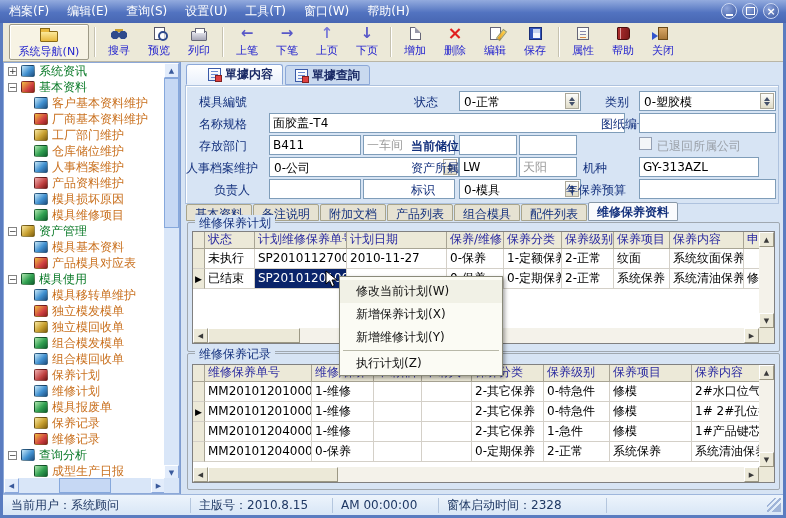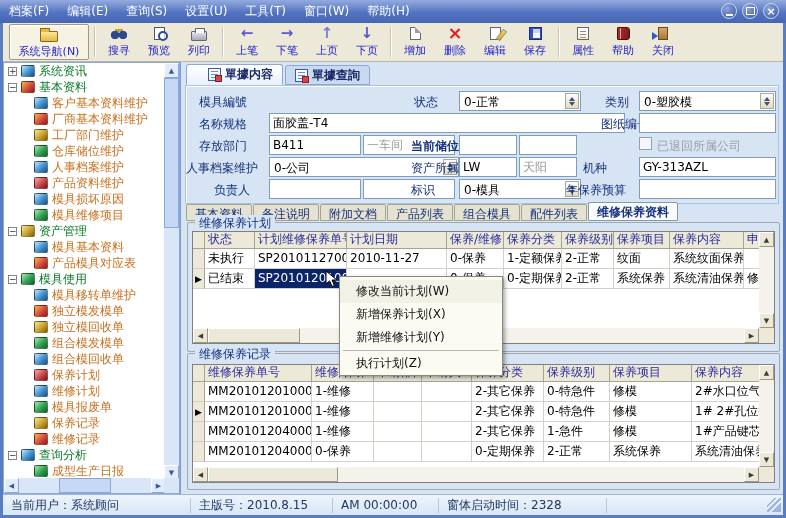--- a/index.html
+++ b/index.html
@@ -445,21 +445,21 @@
 
     <span class="flabel" style="left:5px;top:98px;">人事档案维护</span>
     <div class="combo" style="left:88px;top:95px;width:190px;">
         <span class="ctext">0-公司</span>
         <span class="cbtn"></span>
       </div>
     <span class="flabel" style="left:230px;top:98px;">资产所属</span>
     <input class="finput" style="left: 278px; top: 95px; width: 58px;" value="LW">
     <input class="finput dis" style="left: 338px; top: 95px; width: 58px;" value="天阳">
     <span class="flabel" style="left:402px;top:98px;">机种</span>
-    <input class="finput" style="left: 458px; top: 95px; width: 137px;" value="GY-313AZL">
+    <input class="finput" style="left: 458px; top: 95px; width: 120px;" value="GY-313AZL">
 
     <span class="flabel" style="left:33px;top:120px;">负责人</span>
     <input class="finput" style="left: 88px; top: 117px; width: 92px;" value="">
     <input class="finput" style="left: 182px; top: 117px; width: 92px;" value="">
     <span class="flabel" style="left:230px;top:120px;">标识</span>
     <div class="combo" style="left:278px;top:117px;width:122px;">
         <span class="ctext">0-模具</span>
         <span class="cbtn"></span>
       </div>
     <span class="flabel" style="left:385px;top:120px;">年保养预算</span>

